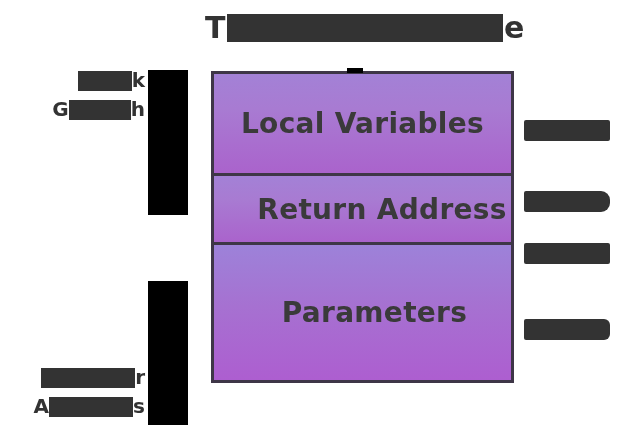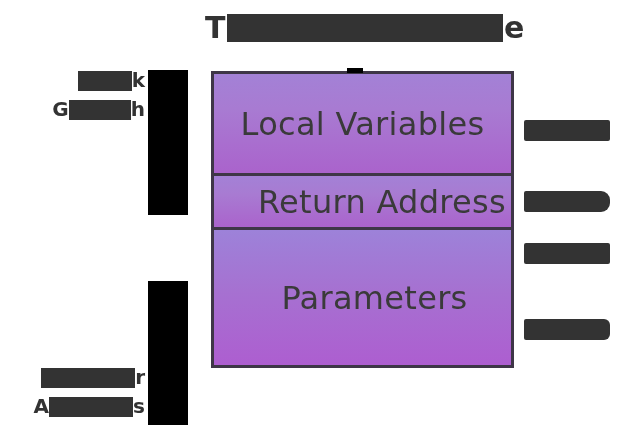--- a/index.html
+++ b/index.html
@@ -74,29 +74,29 @@
     width: 303px;
   }
   .stack-row {
     width: 303px;
     border: 3px solid #3e3647;
     margin-top: -3px;
     background: linear-gradient(180deg, #a381d6 0%, #a87bd2 35%, #aa63cc 100%);
     display: flex;
     align-items: center;
     justify-content: center;
-    font-weight: normal;
-    font-size: 32px;
+    font-weight: bold;
+    font-size: 28px;
     color: #3a3a3a;
     letter-spacing: 0.3px;
   }
   .stack-row:first-child { margin-top: 0; }
   .row-local      { height: 105px; }
   .row-ebp        { height: 50px; }
-  .row-return     { height: 57px; padding-left: 39px; }
+  .row-return     { height: 72px; padding-left: 39px; }
   .row-params     { height: 141px; background: linear-gradient(180deg, #9d82d9 0%, #a671d1 45%, #ad5ed0 100%); padding-left: 24px; }
 
   .top-notch {
     position: absolute;
     left: 347px; top: 68px;
     width: 16px; height: 5px;
     background: #000000;
   }
 
   

